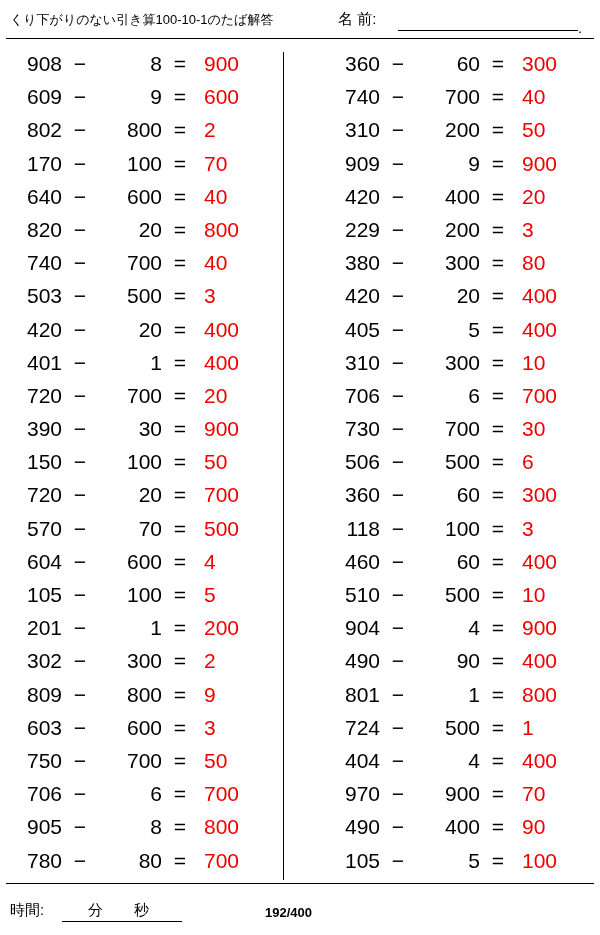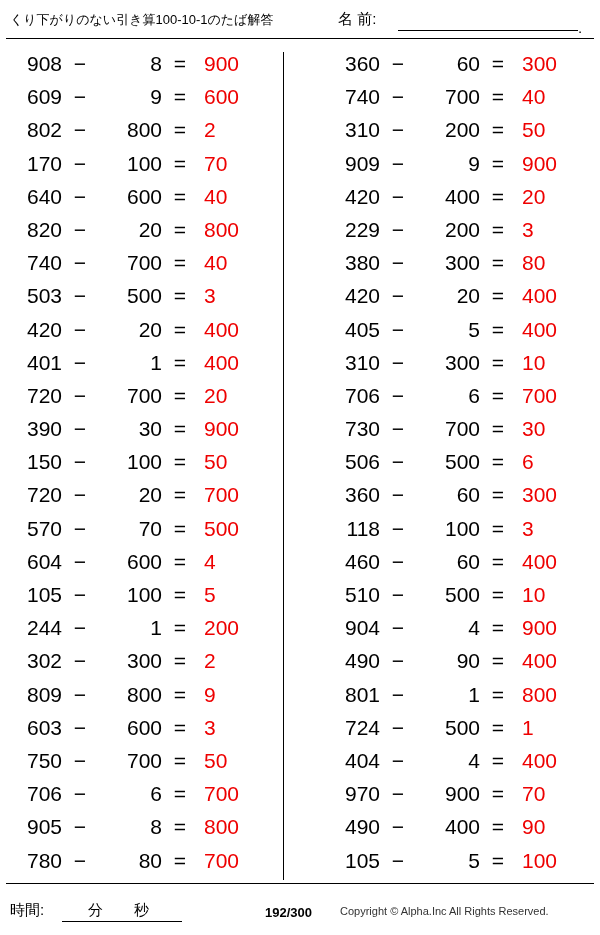--- a/index.html
+++ b/index.html
@@ -293,21 +293,21 @@
           <div class="cell c-ans" style="color: rgb(238, 0, 0);">4</div>
         </div>
         <div class="row">
           <div class="cell c-a">105</div>
           <div class="cell c-op">−</div>
           <div class="cell c-b">100</div>
           <div class="cell c-eq">=</div>
           <div class="cell c-ans" style="color: rgb(238, 0, 0);">5</div>
         </div>
         <div class="row">
-          <div class="cell c-a">244</div>
+          <div class="cell c-a">201</div>
           <div class="cell c-op">−</div>
           <div class="cell c-b">1</div>
           <div class="cell c-eq">=</div>
           <div class="cell c-ans" style="color: rgb(238, 0, 0);">200</div>
         </div>
         <div class="row">
           <div class="cell c-a">302</div>
           <div class="cell c-op">−</div>
           <div class="cell c-b">300</div>
           <div class="cell c-eq">=</div>
@@ -534,17 +534,16 @@
         </div>
       </div>
   </div>
 
   <div class="footer">
     <div class="footer-rule"></div>
     <div class="time-label">時間:</div>
     <div class="time-fun">分</div>
     <div class="time-byou">秒</div>
     <div class="time-line"></div>
-    <div class="page-num">192/300</div>
-    <div class="copyright">Copyright ©  Alpha.Inc All Rights Reserved.</div>
+    <div class="page-num">192/400</div>
   </div>
 
 </div>
 
 </body></html>

